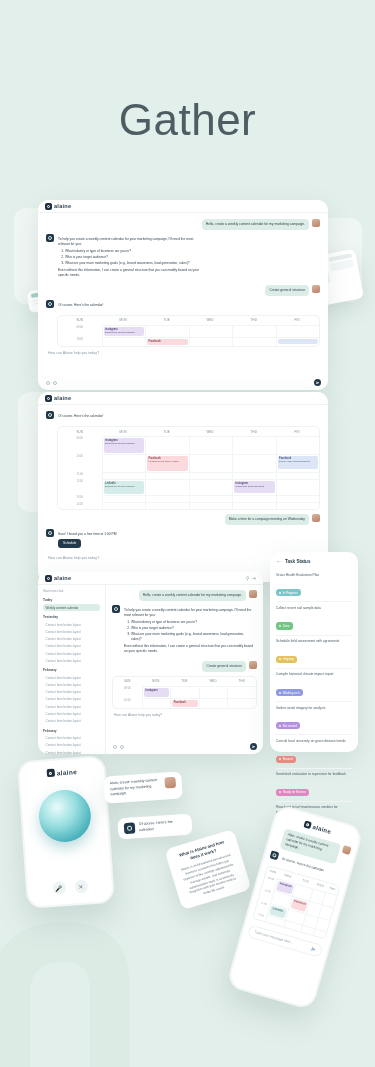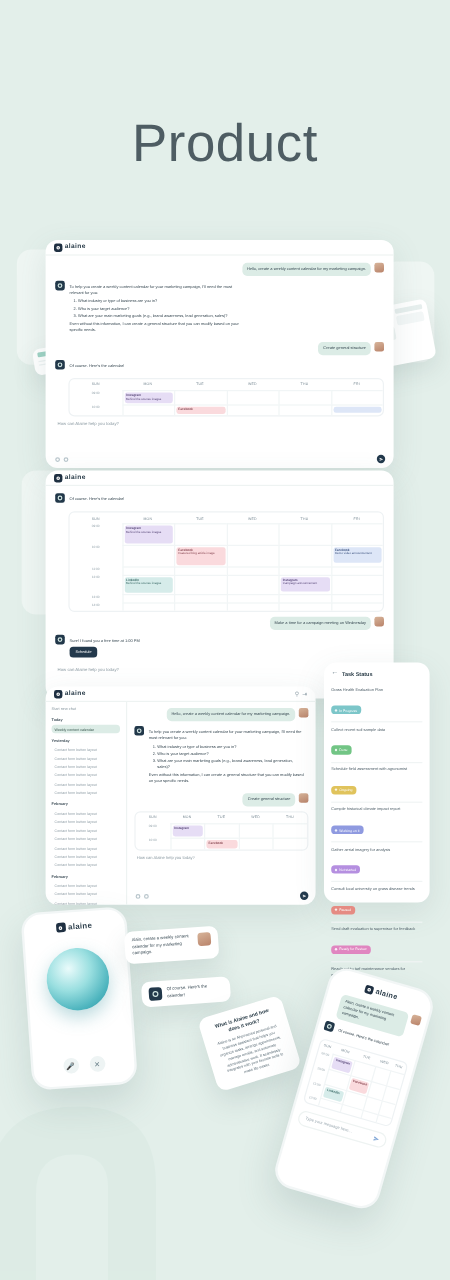--- a/index.html
+++ b/index.html
@@ -172,21 +172,21 @@
 </style>
 </head>
 <body>
 
 <div class="bg-watermark">
   <svg viewBox="0 0 200 220">
       <path d="M20 210 L20 120 Q20 45 95 45 Q160 45 160 110 L160 210 L120 210 L120 112 Q120 85 92 85 Q60 85 60 118 L60 210 Z" fill="#d6e8e1"></path>
     </svg>
 </div>
 
-<div class="page-title">Product</div>
+<div class="page-title">Gather</div>
 
 <div class="ghost" style="left:14px;top:208px;width:46px;height:96px;"></div>
 <div class="ghost" style="left:318px;top:218px;width:44px;height:84px;"></div>
 <div class="ghost" style="left:18px;top:392px;width:56px;height:120px;"></div>
 
 <div class="tiltcard" style="left:28px;top:288px;width:44px;height:22px;transform:rotate(-9deg);">
   <div style="padding:3px 4px;">
     <div style="width:16px;height:4px;background:#9fd3c5;border-radius:1px;margin-bottom:3px;"></div>
     <div style="width:34px;height:1.4px;background:#eef3f3;margin-bottom:1.6px;"></div>
     <div style="width:28px;height:1.4px;background:#eef3f3;"></div>

